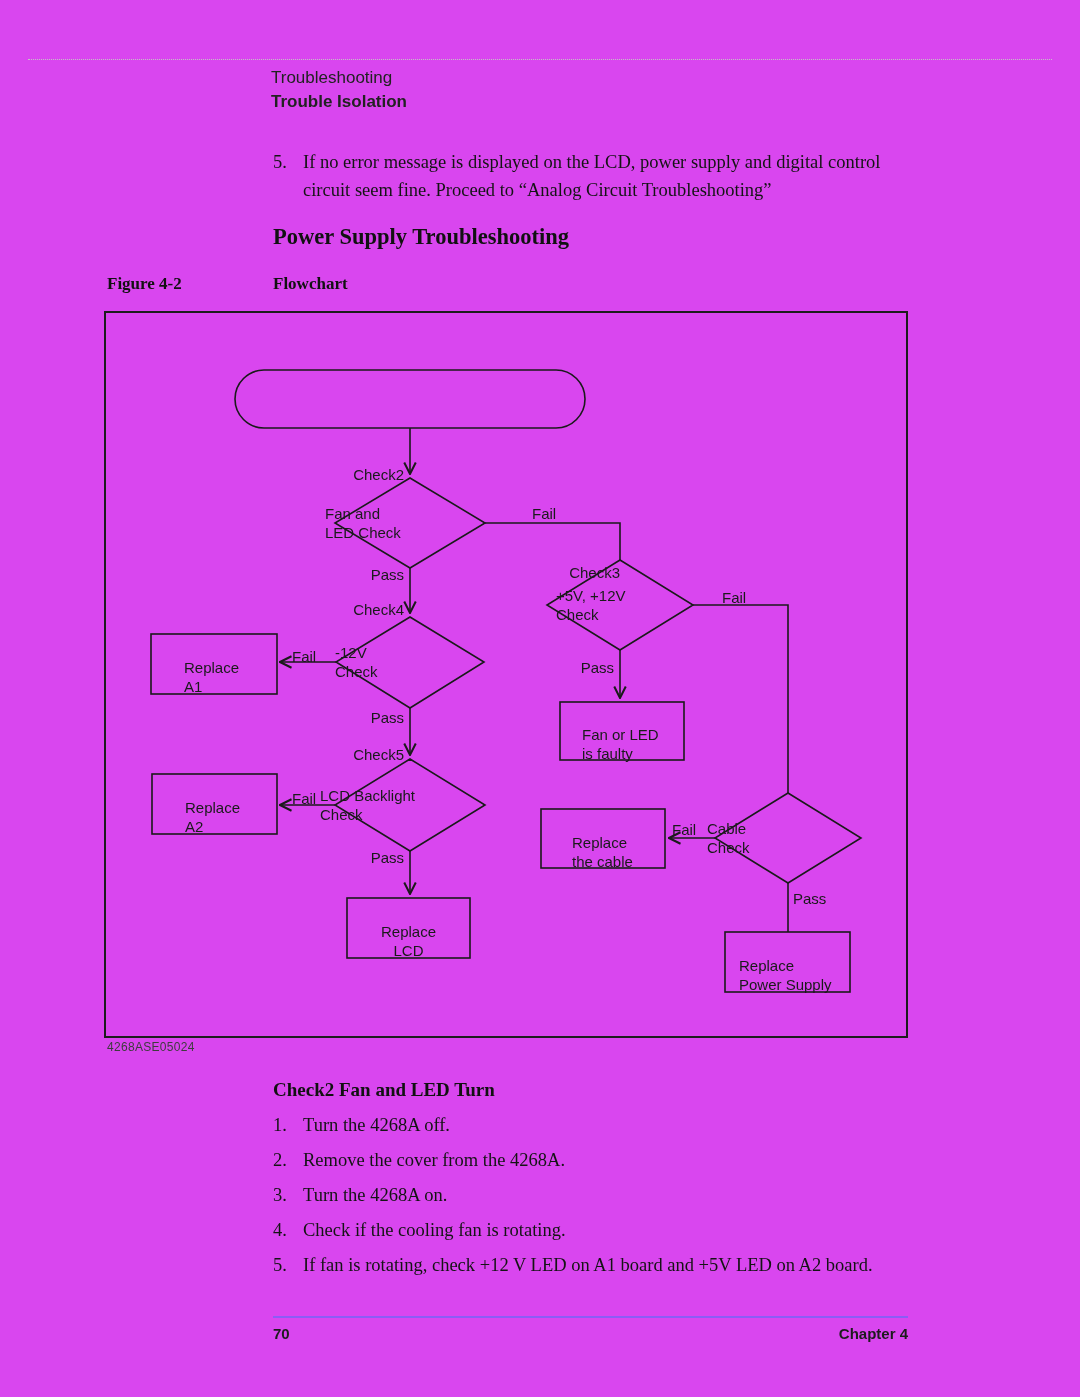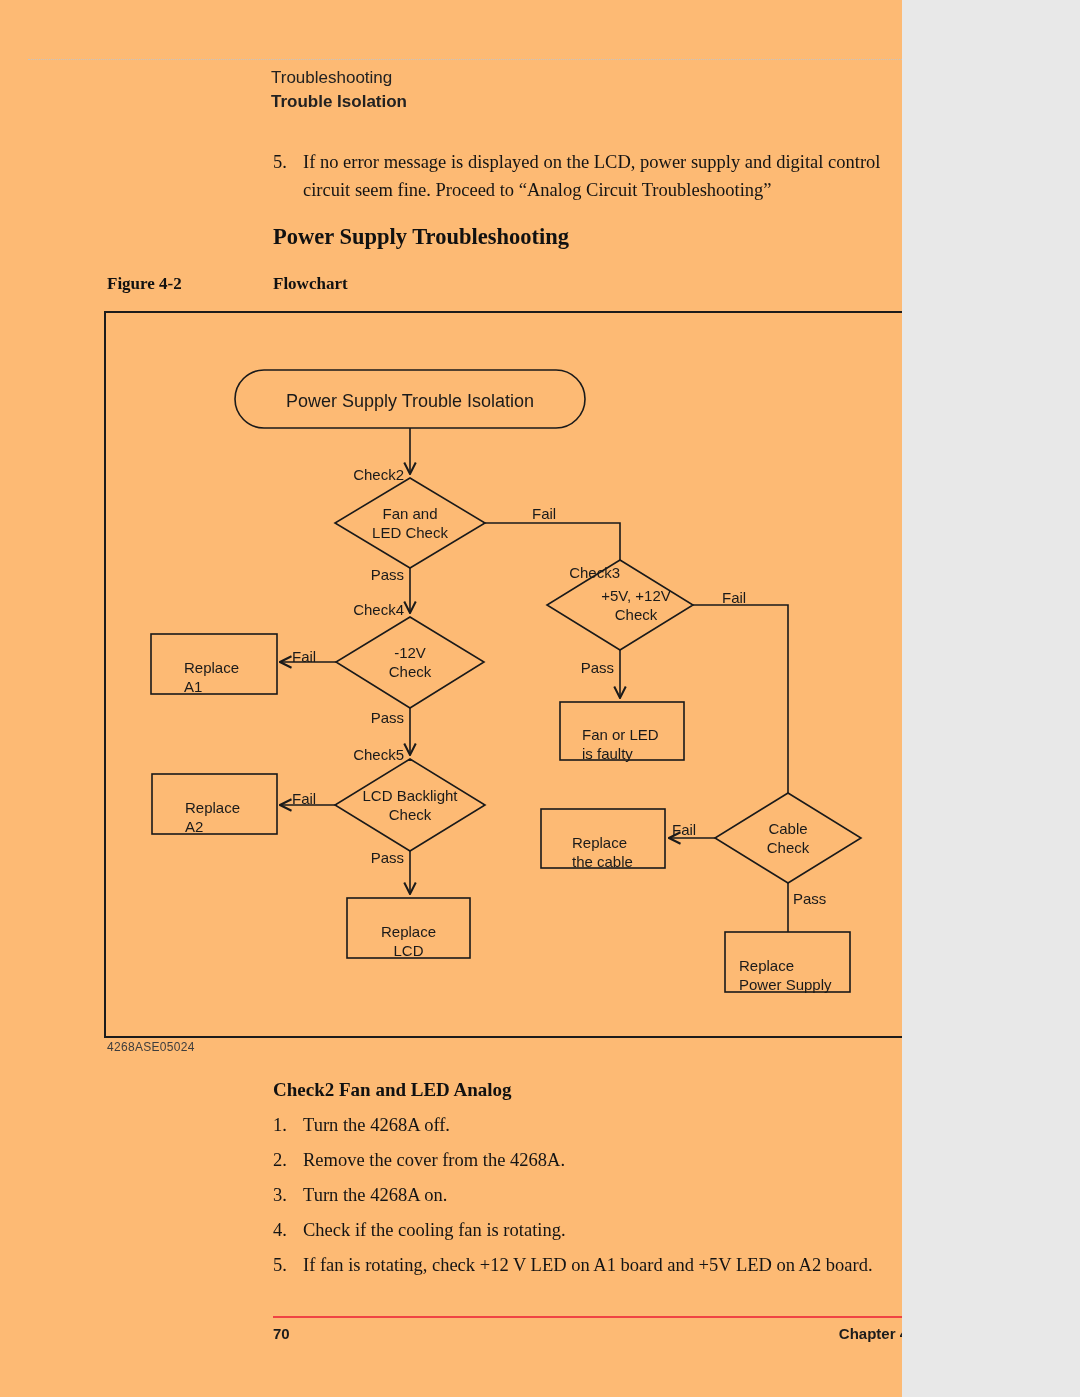--- a/index.html
+++ b/index.html
@@ -1,17 +1,17 @@
 <!DOCTYPE html>
 <html><head>
 <meta charset="utf-8">
 <style>
   html,body{margin:0;padding:0;background:#e8e8e8;}
   .page{
-    position:relative;width:902px;height:1397px;background:#fdba74;
+    position:relative;width:1080px;height:1397px;background:#d946ef;
     font-family:"Liberation Sans",sans-serif;color:#1a1a1a;overflow:hidden;
   }
   .abs{position:absolute;}
   .serif{font-family:"Liberation Serif",serif;}
 
   .artifact-line{top:59px;left:28px;width:1024px;border-top:1px dotted #c4c4c4;height:0;}
 
   .doc-header{left:271px;top:66px;font-size:17px;line-height:24px;color:#222;}
   .doc-header .bold{font-weight:bold;}
 
@@ -19,35 +19,35 @@
   .intro-row{display:flex;white-space:nowrap;}
   .intro-marker{width:30px;flex:0 0 30px;}
 
   .h1{left:273px;top:224px;font-size:22.5px;font-weight:bold;color:#111;}
   .figlabel{left:107px;top:274px;font-size:17px;font-weight:bold;color:#111;}
   .figcaption{left:273px;top:274px;font-size:17px;font-weight:bold;color:#111;}
 
   .figure{left:104px;top:311px;width:804px;height:727px;border:2px solid #1c1c1c;box-sizing:border-box;}
   .figure svg{position:absolute;left:0;top:0;}
   .fl{position:absolute;font-size:15px;line-height:19px;white-space:pre-line;color:#1a1a1a;}
-  .fl.c{text-align:center;}
+  .fl.c{text-align:left;}
   .fl.r{text-align:right;}
   .start-lbl{position:absolute;left:129px;top:59px;width:350px;height:58px;display:flex;align-items:center;justify-content:center;font-size:18px;color:#1a1a1a;}
   .fbox{position:absolute;display:flex;align-items:center;box-sizing:border-box;font-size:15px;line-height:19px;white-space:pre-line;color:#1a1a1a;margin-top:13px;}
   .fbox.center{justify-content:center;text-align:center;}
 
   .figcode{left:107px;top:1040px;font-size:12px;color:#3d3d3d;letter-spacing:0.3px;}
 
   .h2{left:273px;top:1079px;font-size:19px;font-weight:bold;color:#111;}
 
   .steps{left:273px;top:1114px;font-size:18.5px;color:#141414;}
   .step{display:flex;line-height:22px;margin-bottom:13px;white-space:nowrap;}
   .step-num{width:30px;flex:0 0 30px;}
 
-  .footer{left:273px;top:1316px;width:635px;border-top:2px solid #ef4444;padding-top:7px;
+  .footer{left:273px;top:1316px;width:635px;border-top:2px solid #8b5cf6;padding-top:7px;
     display:flex;justify-content:space-between;font-size:15px;font-weight:bold;color:#1c1c1c;}
 </style>
 </head>
 <body>
 
 <div class="page">
 
   <div class="abs artifact-line"></div>
 
   <div class="abs doc-header">
@@ -105,21 +105,20 @@
         <polyline points="587,292 682,292 682,480"></polyline>
 
         <polygon points="682,480 755,525 682,570 609,525"></polygon>
         <line x1="609" y1="525" x2="563" y2="525" marker-end="url(#arrow)"></line>
         <rect x="435" y="496" width="124" height="59"></rect>
         <line x1="682" y1="570" x2="682" y2="619"></line>
         <rect x="619" y="619" width="125" height="60"></rect>
       </g>
     </svg>
 
-    <div class="start-lbl">Power Supply Trouble Isolation</div>
 
     <div class="fl r" style="left:210px;top:152px;width:88px;">Check2</div>
     <div class="fl c" style="left:219px;top:191px;width:170px;">Fan and
 LED Check</div>
     <div class="fl" style="left:426px;top:191px;width:45px;">Fail</div>
     <div class="fl r" style="left:236px;top:252px;width:62px;">Pass</div>
 
     <div class="fl r" style="left:210px;top:287px;width:88px;">Check4</div>
     <div class="fl c" style="left:229px;top:330px;width:150px;">-12V
 Check</div>
@@ -151,21 +150,21 @@
     <div class="fl" style="left:566px;top:507px;width:42px;">Fail</div>
     <div class="fbox" style="left:435px;top:496px;width:124px;height:59px;padding-left:31px;">Replace
 the cable</div>
     <div class="fl" style="left:687px;top:576px;width:60px;">Pass</div>
     <div class="fbox" style="left:619px;top:619px;width:125px;height:60px;padding-left:14px;">Replace
 Power Supply</div>
   </div>
 
   <div class="abs figcode">4268ASE05024</div>
 
-  <div class="abs h2 serif">Check2 Fan and LED Analog</div>
+  <div class="abs h2 serif">Check2 Fan and LED Turn</div>
 
   <div class="abs steps serif">
     <div class="step">
       <span class="step-num">1.</span>
       <span>Turn the 4268A off.</span>
     </div>
     <div class="step">
       <span class="step-num">2.</span>
       <span>Remove the cover from the 4268A.</span>
     </div>

